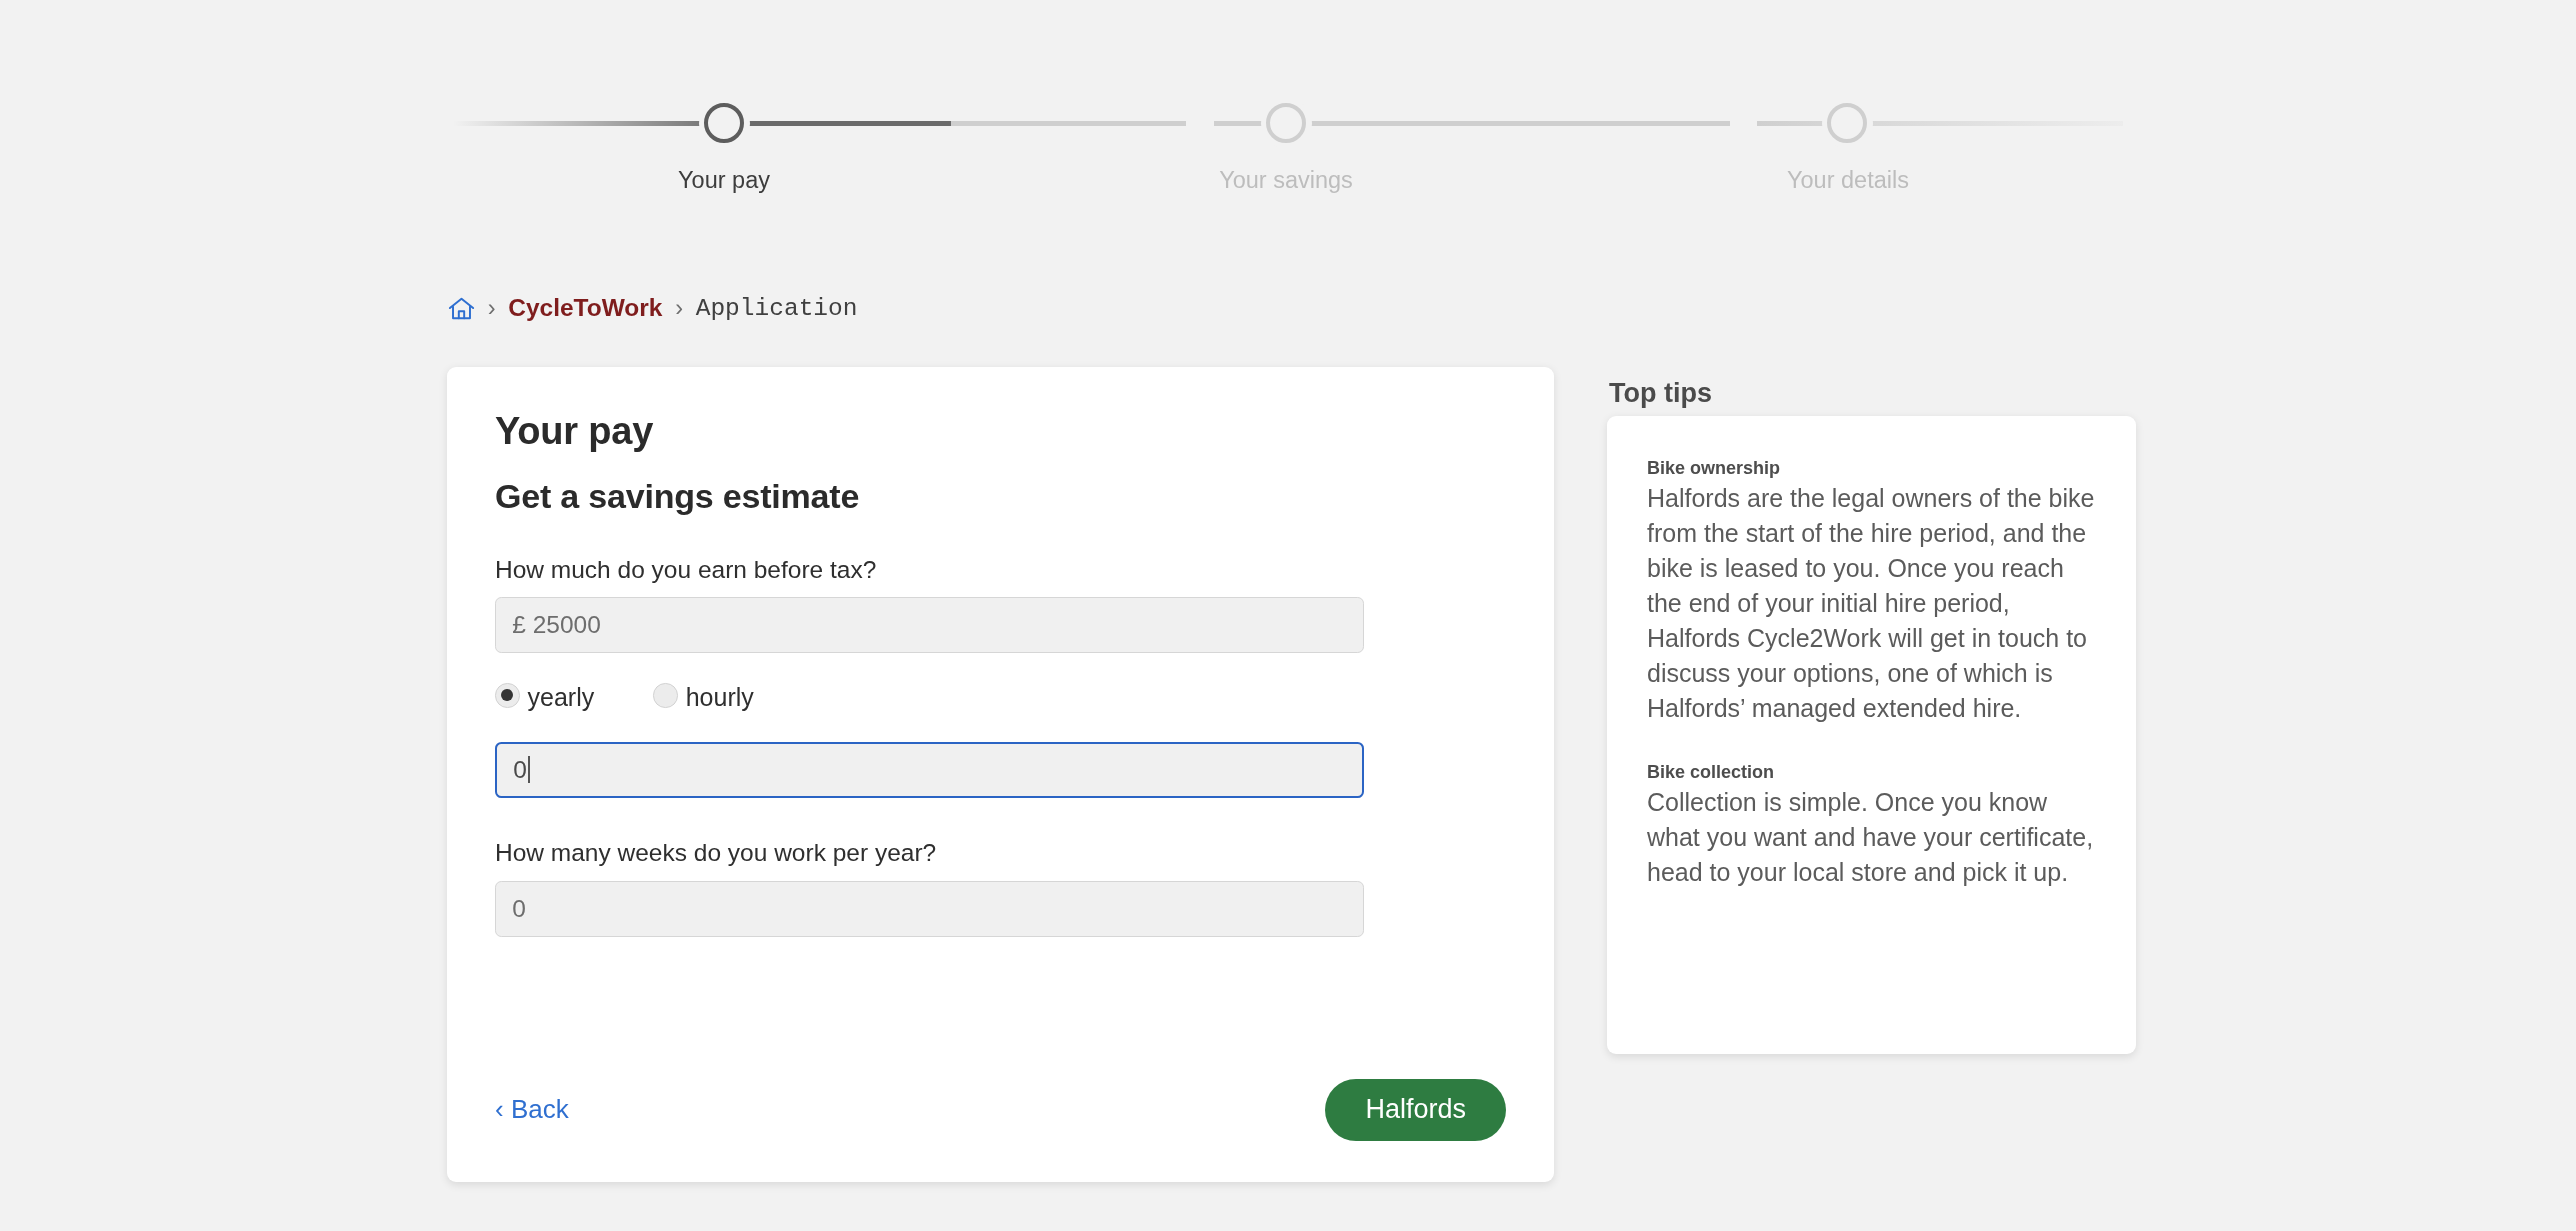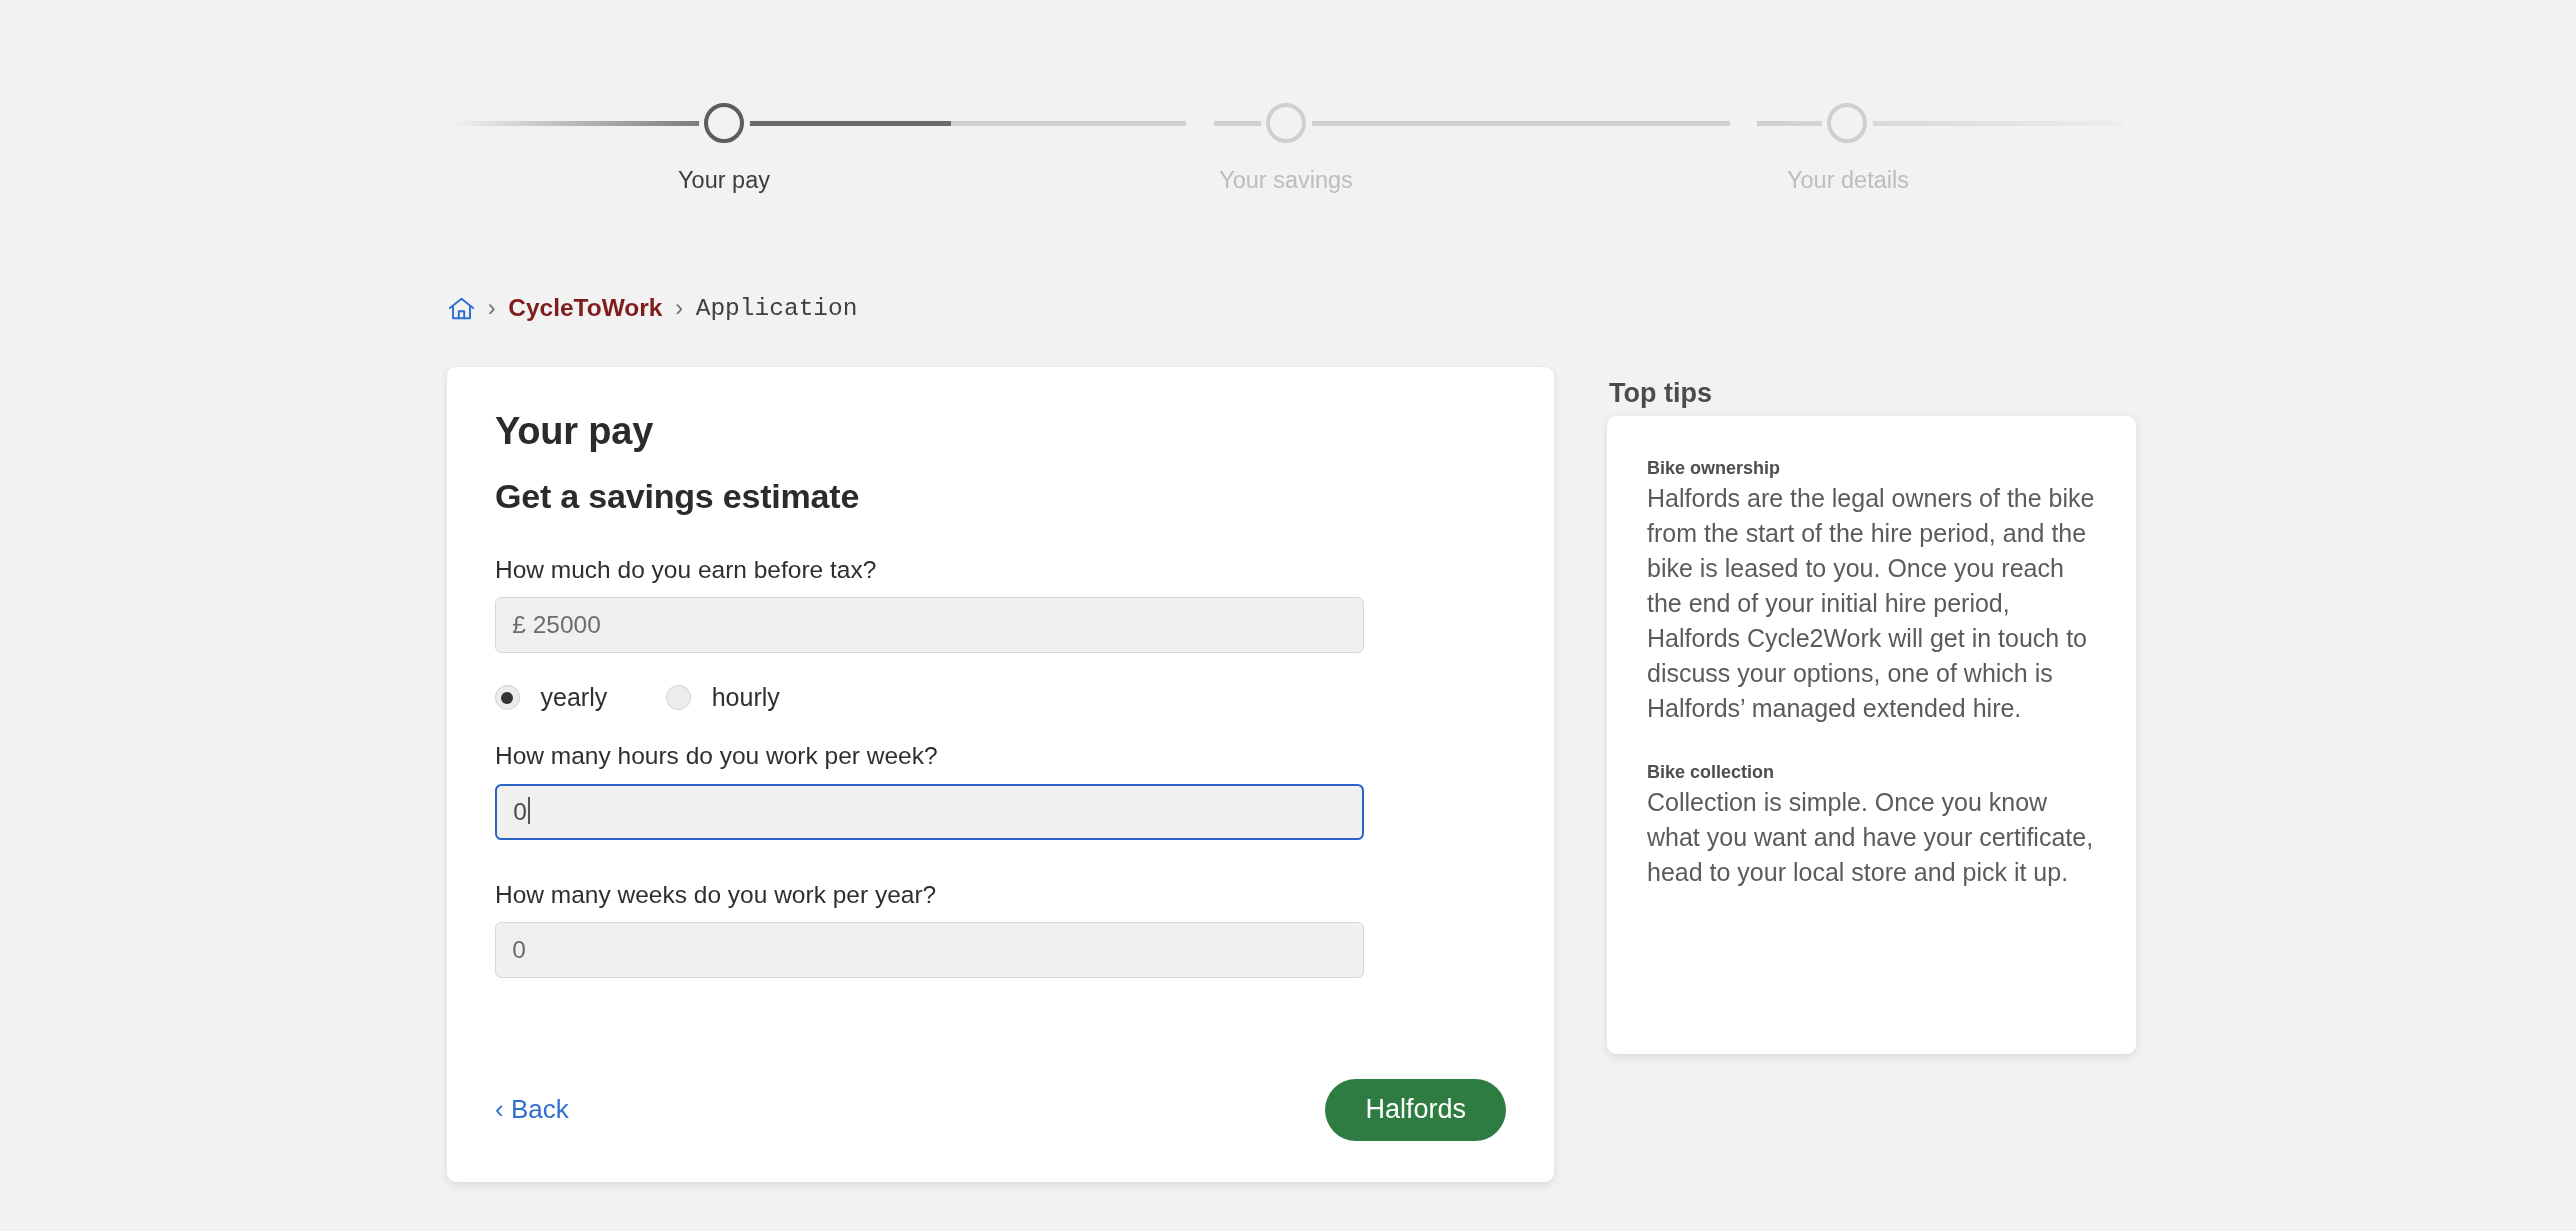--- a/index.html
+++ b/index.html
@@ -172,22 +172,21 @@
   }
   .input-value-dark { color: #4a4a4a; }
 
   .radio-row {
     display: flex;
     align-items: center;
     margin: 30px 0 30px 0;
   }
   .radio-item {
     display: flex;
-    align-items: center;
-    gap: 21px;
+    gap: 8px;
   }
   .radio-item + .radio-item { margin-left: 59px; }
   .radio-circle {
     width: 24.5px; height: 24.5px;
     border-radius: 50%;
     background: #ececec;
     border: 0.9px solid #d2d2d2;
     position: relative;
     flex: none;
   }
@@ -324,21 +323,20 @@
         <span class="radio-circle checked"></span>
         <span class="radio-label">yearly</span>
       </div>
       <div class="radio-item">
         <span class="radio-circle"></span>
         <span class="radio-label">hourly</span>
       </div>
     </div>
 
     <div class="field">
-      <label class="field-label">How many hours do you work per week?</label>
       <div class="text-input focused"><span class="input-value-dark">0</span><span class="input-caret"></span></div>
     </div>
 
     <div class="field-gap"></div>
 
     <div class="field">
       <label class="field-label">How many weeks do you work per year?</label>
       <div class="text-input">0</div>
     </div>
   </div>

